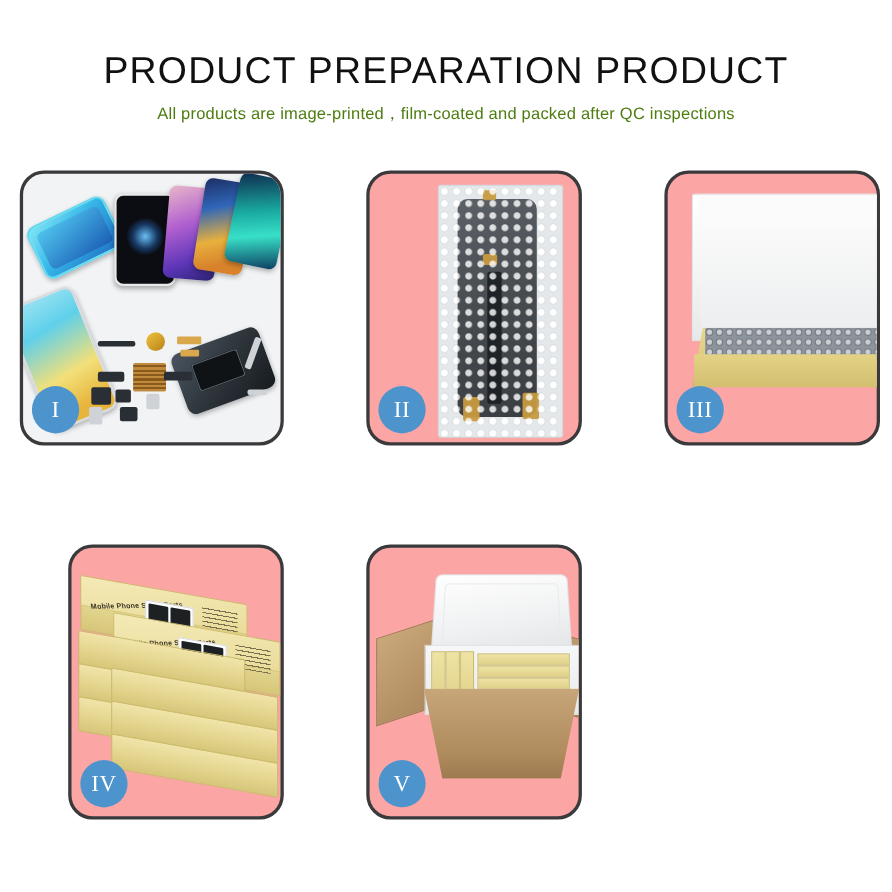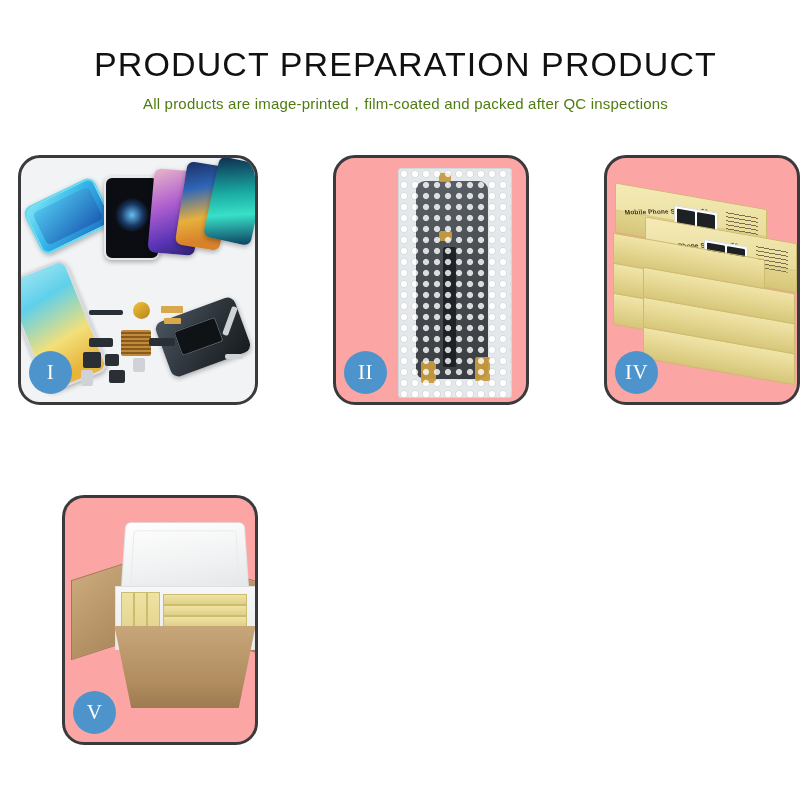--- a/index.html
+++ b/index.html
@@ -354,20 +354,30 @@
         <div class="connector" style="left:40px;top:4px;width:12px;height:9px;"></div>
         <div class="connector" style="left:40px;top:62px;width:13px;height:10px;"></div>
         <div class="connector" style="left:22px;top:192px;width:15px;height:22px;"></div>
         <div class="connector" style="left:76px;top:188px;width:15px;height:24px;"></div>
         <div class="bubble-overlay"></div>
       </div>
     </div>
     <div class="badge">II</div>
   </div>
 
+  <div class="panel plain p3">
+    <div class="stage">
+      <div class="box3-lid"></div>
+      <div class="box3-foam"></div>
+      <div class="box3-base"></div>
+      <div class="box3-bubble"></div>
+      <div class="box3-front"></div>
+    </div>
+    <div class="badge">III</div>
+  </div>
 
   <div class="panel plain p4">
     <div class="stage">
       <div class="stack">
 
         <div class="sbox" style="left:4px;top:12px;width:150px;height:48px;transform:skewY(10deg);">
           <div class="lid"></div>
           <div class="slabel" style="left:8px;top:15px;transform:rotate(-11deg);">Mobile Phone Spare Parts</div>
           <div class="sthumb" style="left:58px;top:11px;width:44px;height:22px;">
               <i></i>

